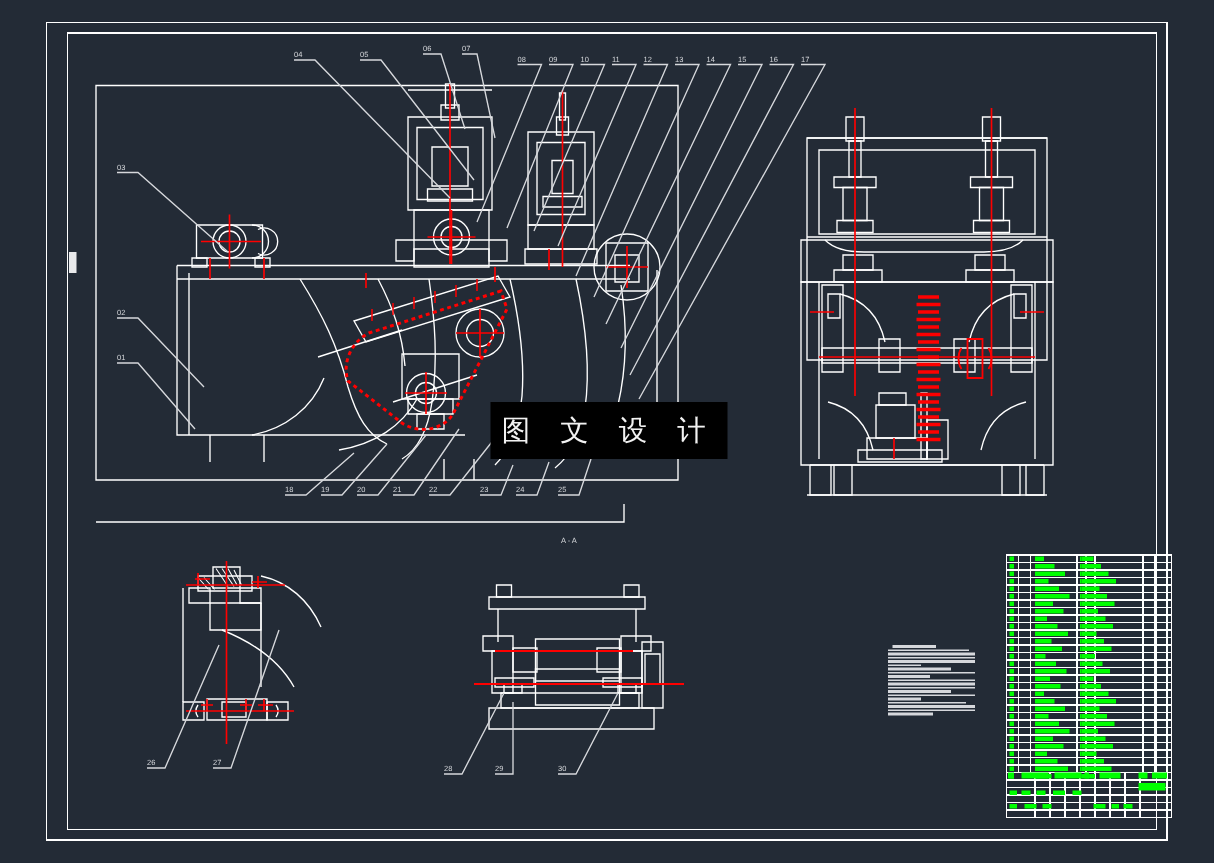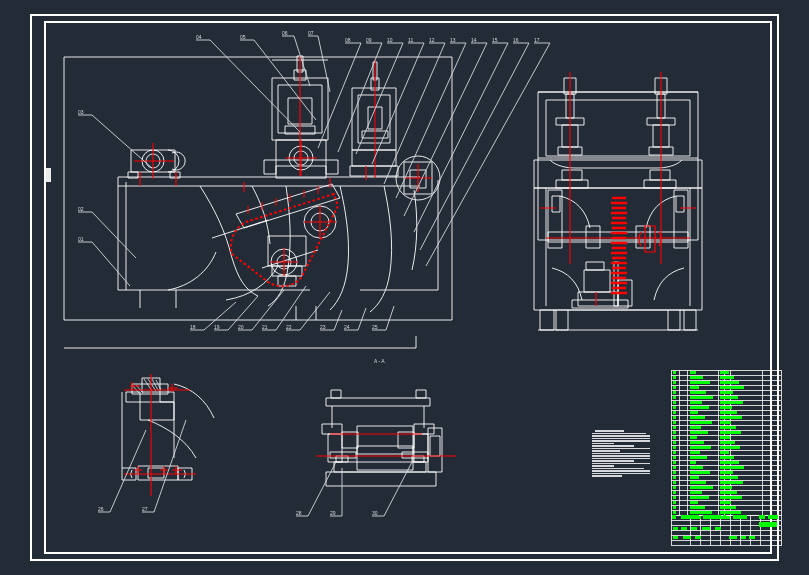--- a/index.html
+++ b/index.html
@@ -295,20 +295,21 @@
                M671 525 h110 M671 530 h110 M671 535 h110 M671 540 h110"></path>
       <path d="M679 370 v145 M687 370 v145 M718 370 v145 M724 370 v145
                M730 370 v145 M762 370 v145 M770 370 v145"></path>
       <path d="M671 515 h110"></path>
       <path d="M690 515 v30 M710 515 v30 M730 515 v30 M750 515 v30
                M700 515 v30 M720 515 v30 M740 515 v30 M760 515 v30"></path>
     </g>
 
   </svg>
 
+  <div class="ovl" id="watermark">图 文 设 计</div>
 
   <div class="ovl" style="left:0;top:0;width:809px;height:575px;
               font-size:5px;color:#d6d8dc;font-family:'Liberation Sans',sans-serif;">
     <span style="position:absolute;left:196px;top:34px;">04</span>
     <span style="position:absolute;left:240px;top:34px;">05</span>
     <span style="position:absolute;left:282px;top:30px;">06</span>
     <span style="position:absolute;left:308px;top:30px;">07</span>
     <span style="position:absolute;left:345px;top:37px;">08</span>
     <span style="position:absolute;left:366px;top:37px;">09</span>
     <span style="position:absolute;left:387px;top:37px;">10</span>

